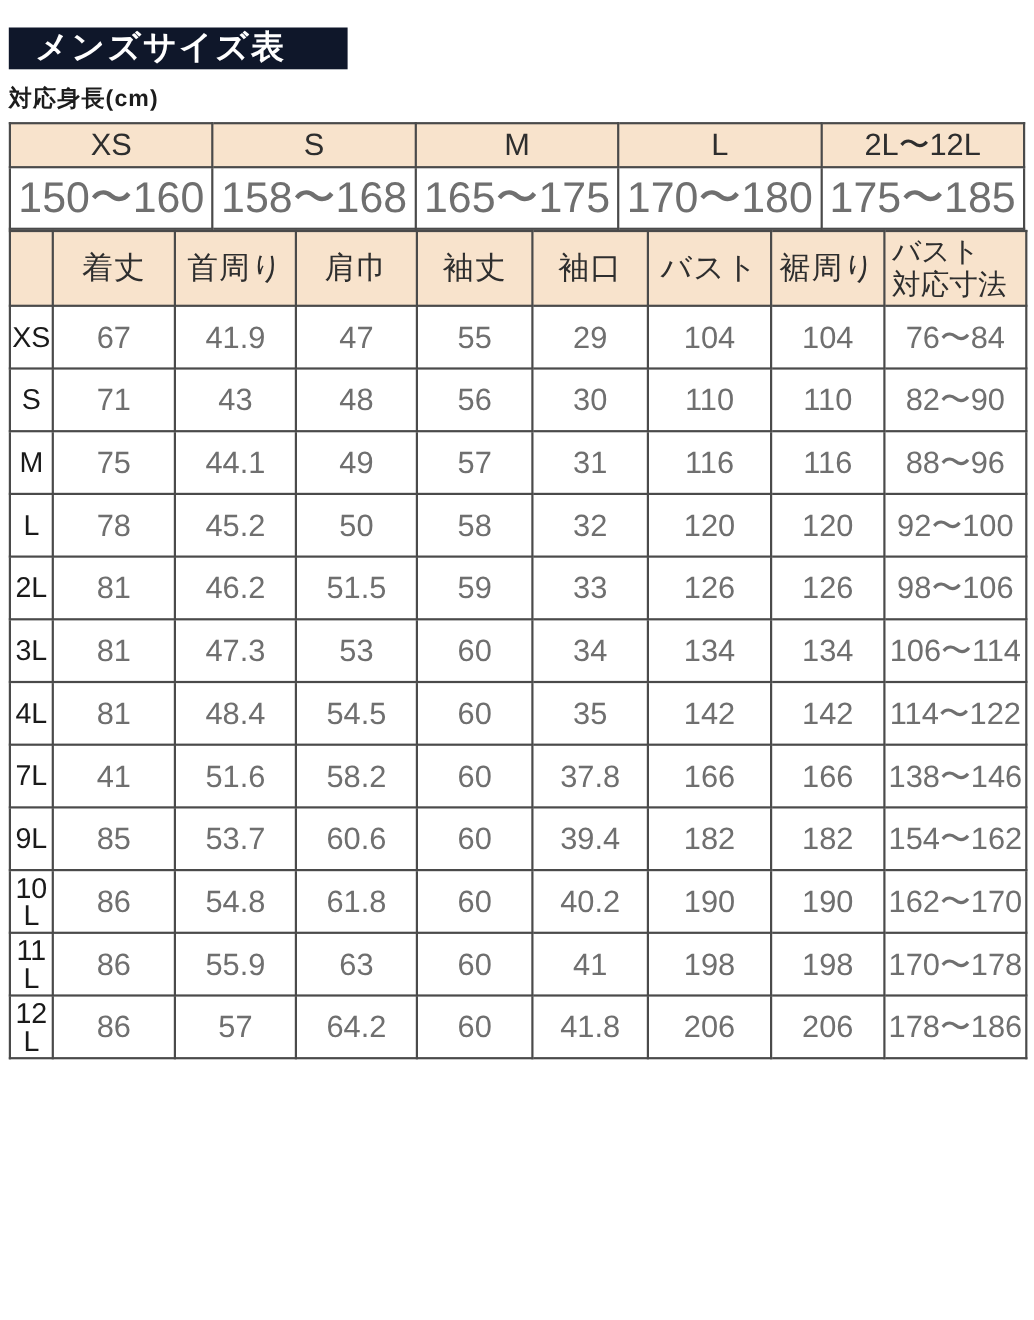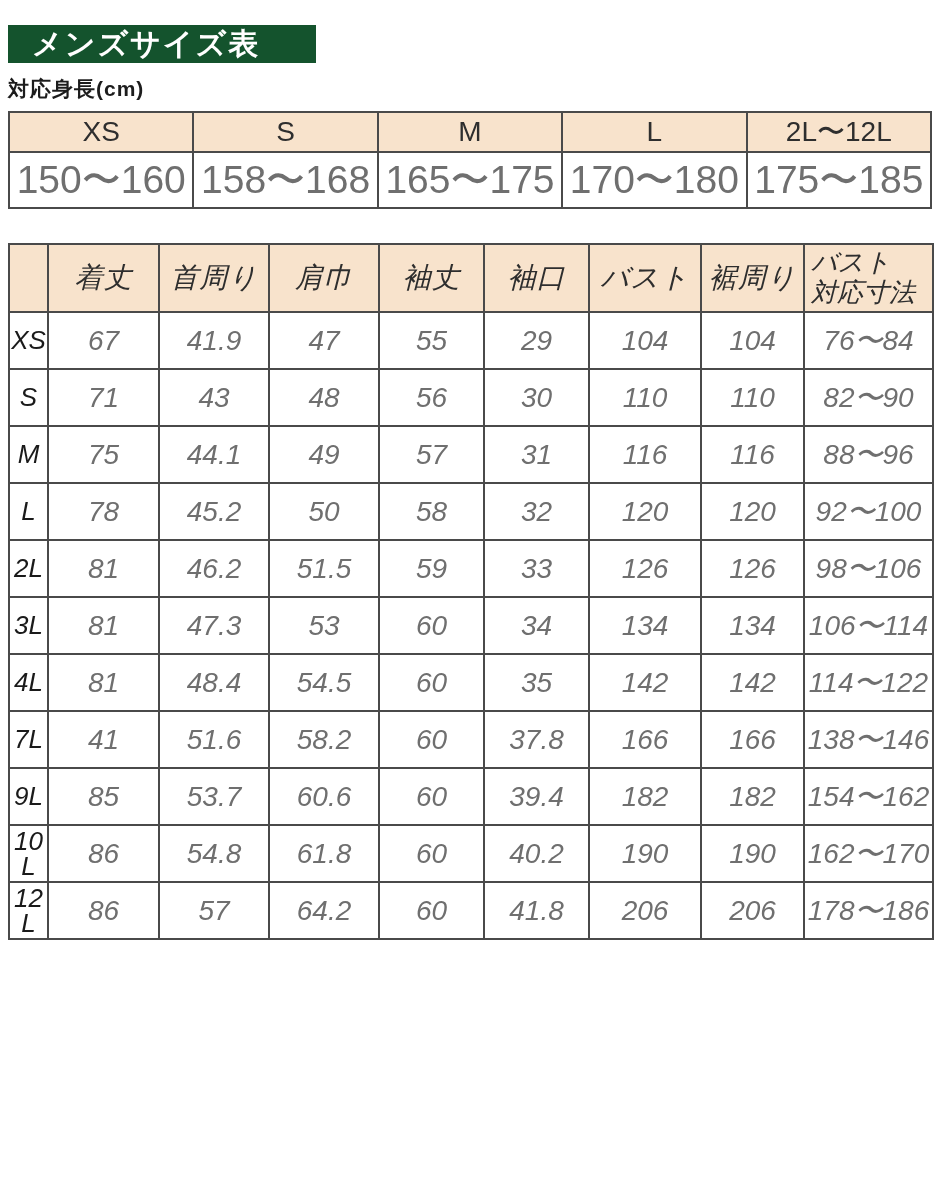--- a/index.html
+++ b/index.html
@@ -13,21 +13,21 @@
     width: 940px;
     height: 1200px;
     background: #ffffff;
     box-sizing: border-box;
     padding: 25px 8px 0 8px;
   }
   
   .title-bar {
     width: 308px;
     height: 38px;
-    background: #14532d;
+    background: #0f172a;
     color: #ffffff;
     font-size: 30px;
     font-weight: bold;
     letter-spacing: 2px;
     line-height: 38px;
     padding-left: 24px;
     box-sizing: border-box;
   }
   
   .subtitle {
@@ -58,22 +58,20 @@
     height: 36px;
     font-size: 28px;
   }
   .height-table td {
     height: 46px;
     font-size: 39px;
     color: #6f6f6f;
   }
   
   .size-table {
-    margin-top: 34px;
-    font-style: italic;
   }
   .size-table th {
     height: 66px;
     font-size: 28px;
     letter-spacing: 1px;
   }
   .size-table th.bust-range-header {
     text-align: left;
     padding-left: 6px;
     font-size: 26px;
@@ -258,20 +256,31 @@
         <td>86</td>
         <td>54.8</td>
         <td>61.8</td>
         <td>60</td>
         <td>40.2</td>
         <td>190</td>
         <td>190</td>
         <td class="range-cell">162〜170</td>
       </tr>
       <tr>
+        <td class="size-label">11L</td>
+        <td>86</td>
+        <td>55.9</td>
+        <td>63</td>
+        <td>60</td>
+        <td>41</td>
+        <td>198</td>
+        <td>198</td>
+        <td class="range-cell">170〜178</td>
+      </tr>
+      <tr>
         <td class="size-label">12L</td>
         <td>86</td>
         <td>57</td>
         <td>64.2</td>
         <td>60</td>
         <td>41.8</td>
         <td>206</td>
         <td>206</td>
         <td class="range-cell">178〜186</td>
       </tr>

